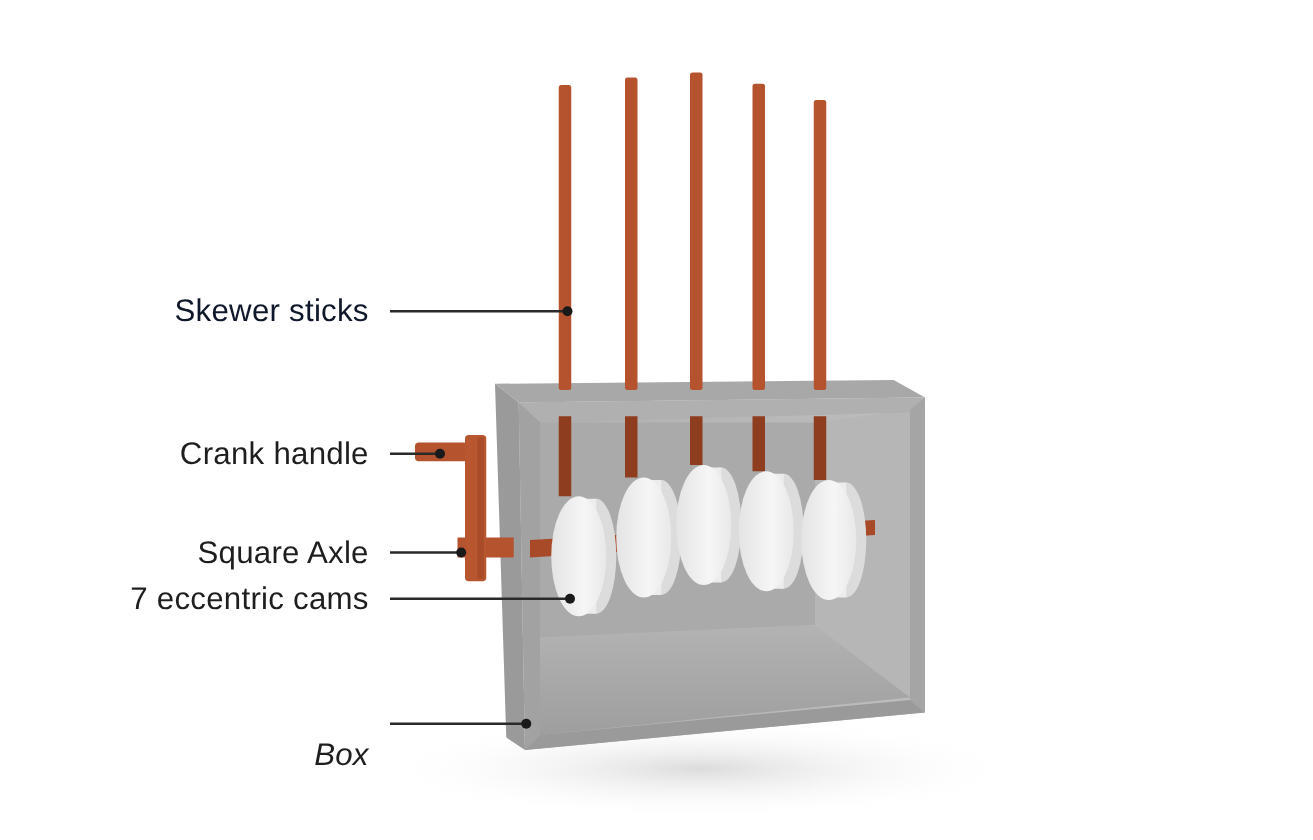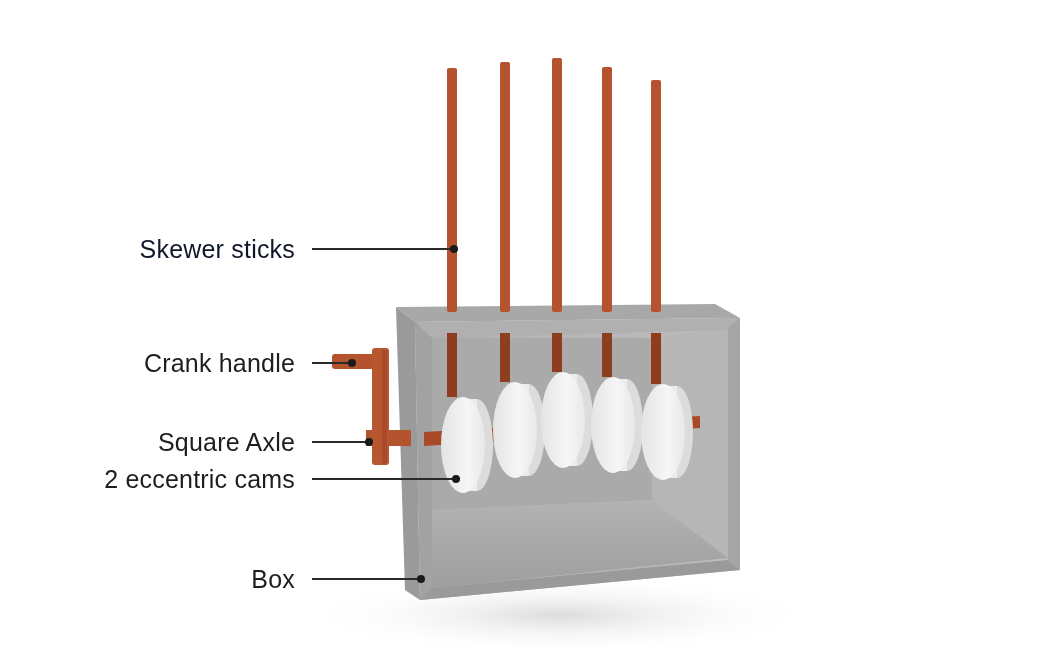--- a/index.html
+++ b/index.html
@@ -118,20 +118,20 @@
   <div id="labels">
       <div class="label" style="top: 234px; color: #0f172a;">Skewer sticks</div>
       <div class="leader" style="left: 312px; top: 248px; width: 142px; background: rgb(42, 42, 42);"></div>
       <div class="dot" style="left: 450px; top: 245px;"></div>
       <div class="label" style="top: 348px; color: rgb(30, 30, 30);">Crank handle</div>
       <div class="leader" style="left: 312px; top: 362px; width: 40px; background: rgb(42, 42, 42);"></div>
       <div class="dot" style="left: 348px; top: 359px;"></div>
       <div class="label" style="top: 427px; color: rgb(30, 30, 30);">Square Axle</div>
       <div class="leader" style="left: 312px; top: 441px; width: 57px; background: rgb(42, 42, 42);"></div>
       <div class="dot" style="left: 365px; top: 438px;"></div>
-      <div class="label" style="top: 464px; color: rgb(30, 30, 30);">2 eccentric cams</div>
+      <div class="label" style="top: 464px; color: rgb(30, 30, 30);">7 eccentric cams</div>
       <div class="leader" style="left: 312px; top: 478px; width: 144px; background: rgb(42, 42, 42);"></div>
       <div class="dot" style="left: 452px; top: 475px;"></div>
-      <div class="label" style="top: 564px; color: rgb(30, 30, 30);">Box</div>
+      <div class="label" style="top: 589px; color: rgb(30, 30, 30); font-style: italic;">Box</div>
       <div class="leader" style="left: 312px; top: 578px; width: 109px; background: rgb(42, 42, 42);"></div>
       <div class="dot" style="left: 417px; top: 575px;"></div>
     </div>
 </div>
 
 </body></html>

